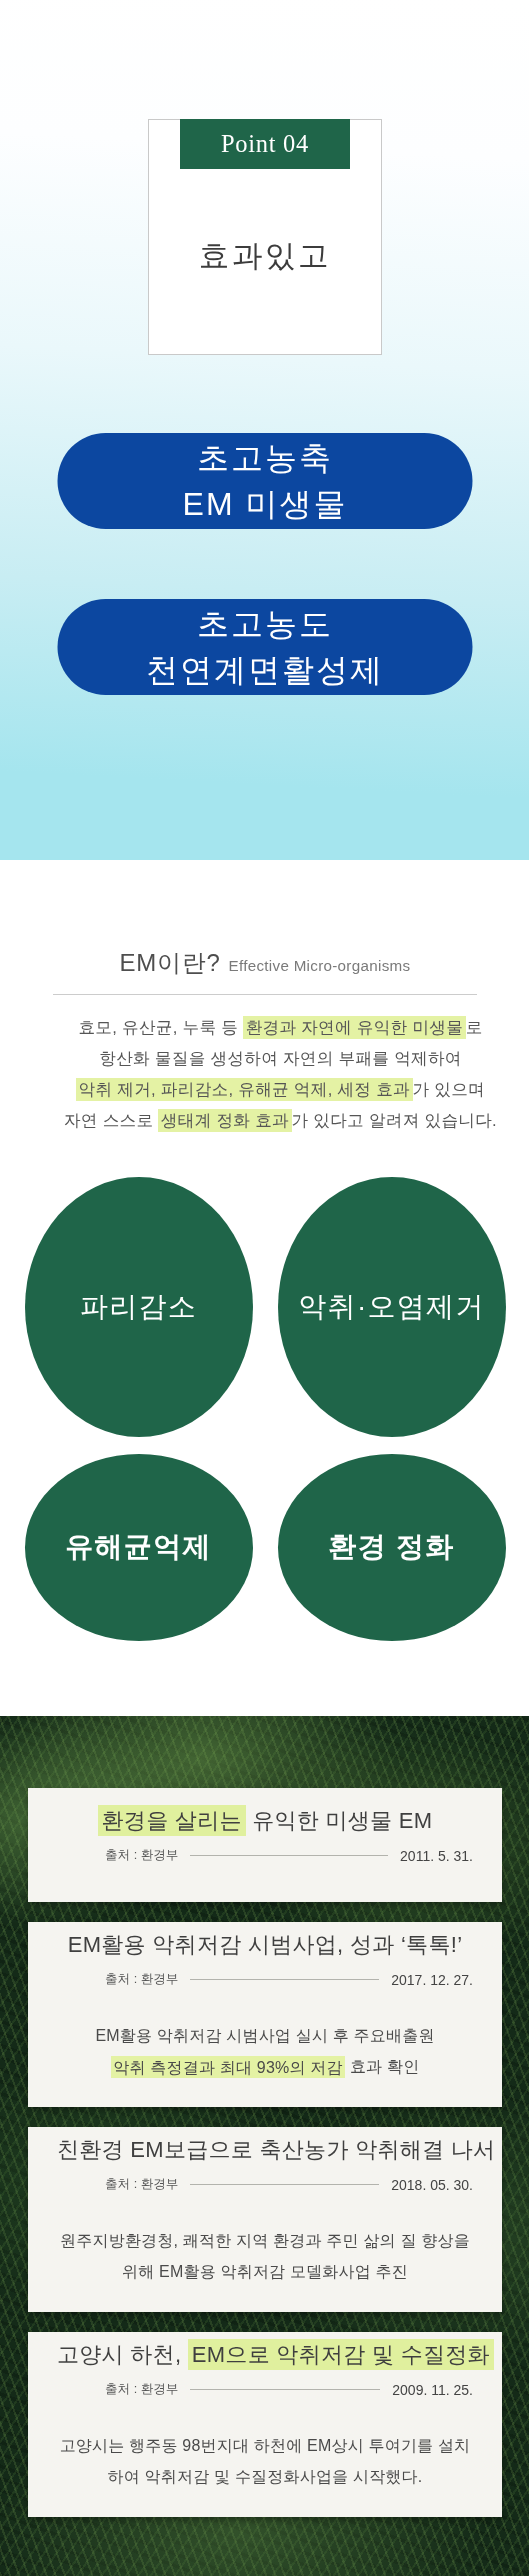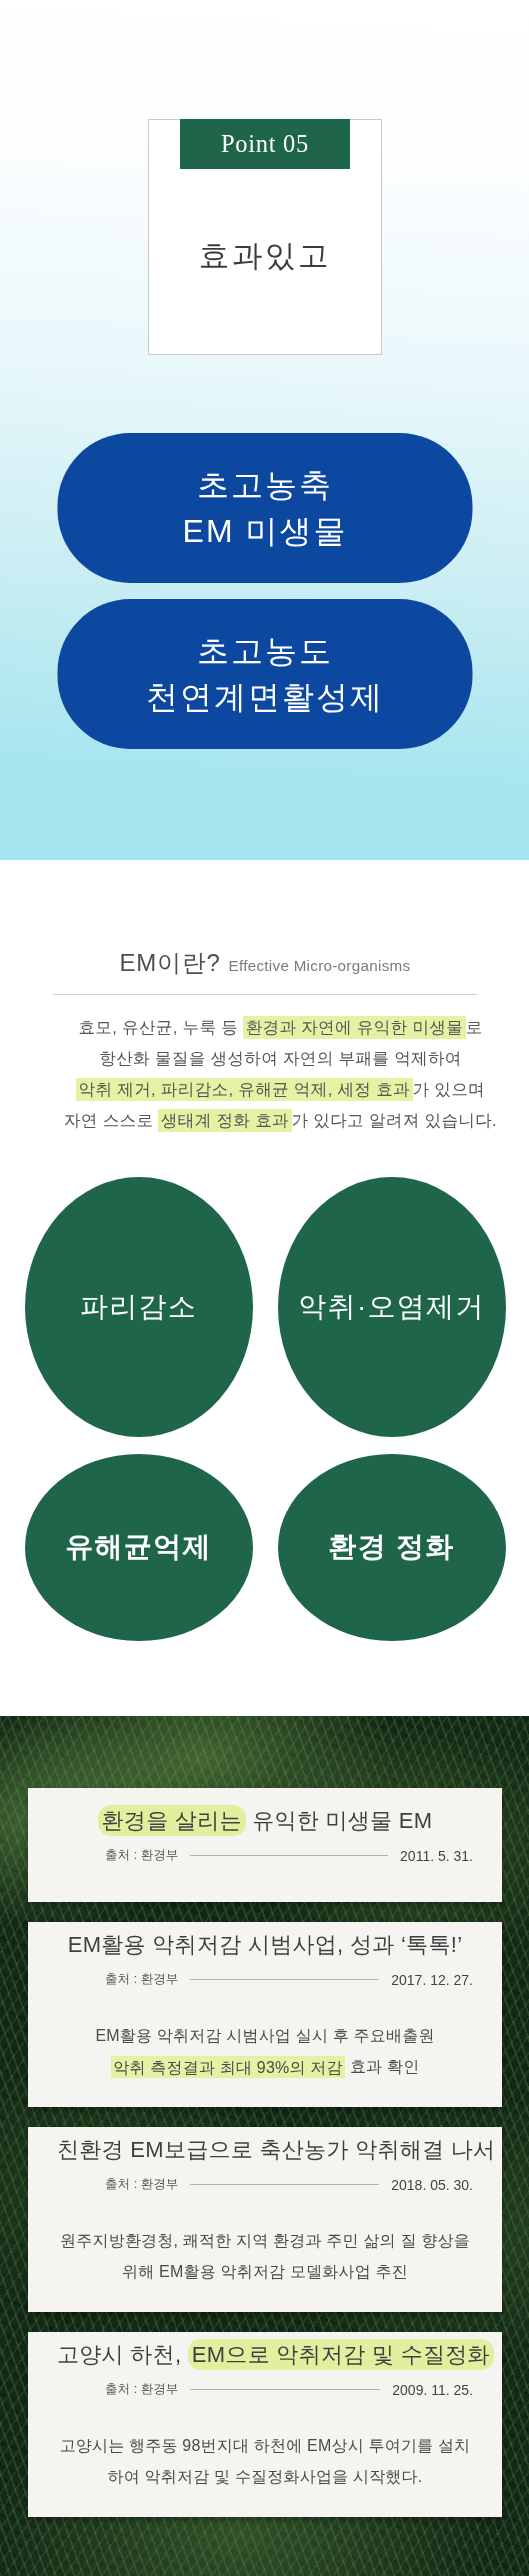--- a/index.html
+++ b/index.html
@@ -13,21 +13,21 @@
   .point-card{position:absolute;top:119px;left:50%;transform:translateX(-50%);
               width:234px;height:236px;background:#ffffff;border:0.7px solid #c9c9c9;box-sizing:border-box;}
   .point-badge{position:absolute;top:-0.7px;left:50%;transform:translateX(-50%);
                width:170px;height:50px;background:#1f6549;color:#ffffff;
                font-family:"Liberation Serif","DejaVu Serif",serif;font-size:24.5px;letter-spacing:0.7px;
                display:flex;align-items:center;justify-content:center;}
   .point-title{position:absolute;top:58%;left:0;right:0;transform:translateY(-50%);
                text-align:center;font-size:30.5px;color:#3c3c3c;letter-spacing:2.6px;}
 
   .pill{position:absolute;left:50%;transform:translateX(-50%);
-        width:415px;height:150px;background:#0c47a0;border-radius:73px;
+        width:415px;height:96px;background:#0c47a0;border-radius:73px;
         color:#ffffff;display:flex;flex-direction:column;align-items:center;justify-content:center;
         font-size:32px;line-height:1.45;letter-spacing:2px;text-align:center;}
   .pill-1{top:433px;}
   .pill-2{top:599px;}
 
   
   .em-section{height:856px;background:#ffffff;text-align:center;overflow:hidden;}
   .em-heading{padding-top:87px;}
   .em-title{font-size:24px;color:#4e4e4e;letter-spacing:0.7px;}
   .em-subtitle{font-size:15.2px;color:#7a7a7a;margin-left:8px;letter-spacing:0.3px;}
@@ -56,37 +56,37 @@
       radial-gradient(ellipse 397px 238px at 45% 95%, rgba(95,140,70,.40), rgba(0,0,0,0) 62%),
       repeating-linear-gradient(70deg, rgba(150,195,100,.16) 0 2px, rgba(0,0,0,0) 2px 8.6px),
       repeating-linear-gradient(-55deg, rgba(110,160,75,.14) 0 2px, rgba(0,0,0,0) 2px 10px),
       repeating-linear-gradient(20deg, rgba(8,20,10,.30) 0 3.3px, rgba(0,0,0,0) 3.3px 11.3px);}
 
   .news-card{width:474px;margin:0 auto 20px;background:#f5f4f0;box-sizing:border-box;
              padding:0 29px;box-shadow:0 2.6px 6.6px rgba(0,0,0,.35);}
   .nc-short{height:114px;padding-top:18px;}
   .nc-tall{height:185px;padding-top:8px;}
   .nc-title{font-size:22px;color:#3f3f3f;text-align:center;white-space:nowrap;letter-spacing:0.3px;}
-  .nc-title .hl{background:#e0f09e;padding:3.3px 4px;border-radius:13px;}
+  .nc-title .hl{background:#e0f09e;padding:3.3px 4px;}
   .nc-meta{display:flex;align-items:center;margin-top:11.3px;}
   .nc-source{font-size:12.6px;color:#555555;white-space:nowrap;margin-left:48px;}
   .nc-line{flex:1;border-top:0.7px solid #b3b3ad;margin:0 12px;height:0;}
   .nc-date{font-size:14px;color:#444444;white-space:nowrap;}
   .nc-body{margin-top:32px;font-size:16px;color:#4a4a4a;line-height:31px;text-align:center;letter-spacing:0.2px;}
   .nc-body .hl{background:#e4f2a4;padding:2.6px 2.6px;}
   .body-line:empty{display:none;}
 </style>
 </head>
 <body>
 
 <div class="page">
 
   <div class="sky">
     <div class="point-card">
-      <div class="point-badge">Point 05</div>
+      <div class="point-badge">Point 04</div>
       <div class="point-title">효과있고</div>
     </div>
 
     <div class="pill pill-1">
       <span>초고농축</span>
       <span>EM 미생물</span>
     </div>
     <div class="pill pill-2">
       <span>초고농도</span>
       <span>천연계면활성제</span>

